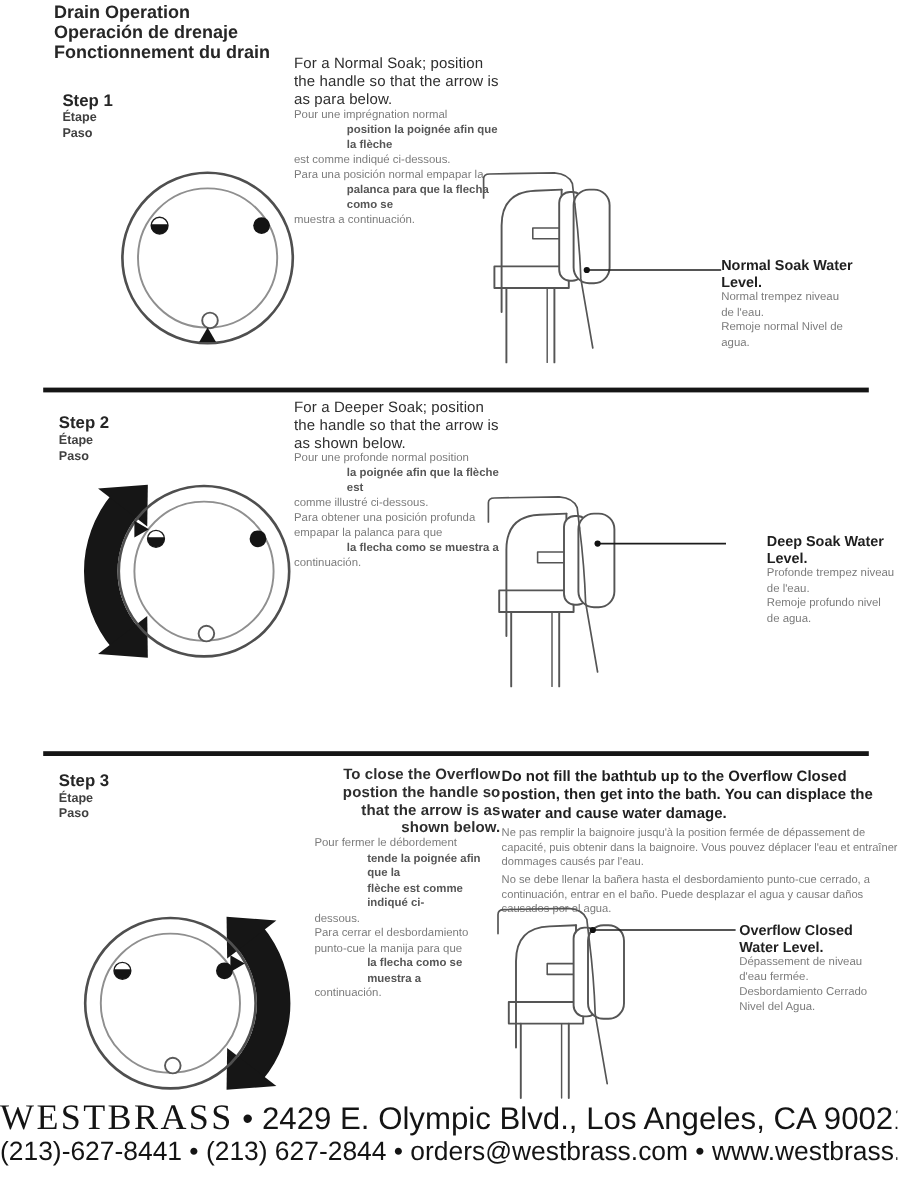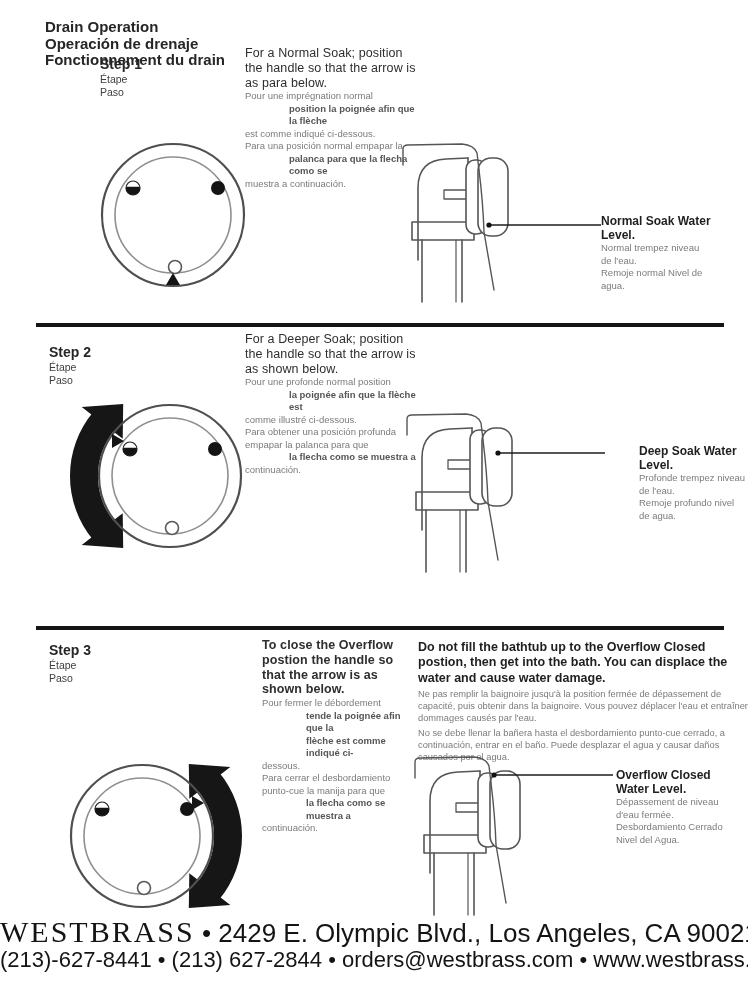--- a/index.html
+++ b/index.html
@@ -2,24 +2,24 @@
 <html><head>
 <meta charset="utf-8">
 <style>
   html,body{margin:0;padding:0;background:#fff;}
   .page{position:relative;width:748px;height:990px;background:#fff;overflow:hidden;
         font-family:"Liberation Sans",sans-serif;color:#222;}
   .abs{position:absolute;}
   
   .doc-title{font-weight:bold;font-size:15px;line-height:1.1;color:#262626;}
   .step-head .nm{font-weight:bold;font-size:14px;color:#262626;line-height:1.2;}
-  .step-head .sub{font-weight:normal;font-size:10.5px;color:#3f3f3f;line-height:1.25;}
+  .step-head .sub{font-weight:bold;font-size:10.5px;color:#3f3f3f;line-height:1.25;}
   
   .instr-en{font-size:12.5px;line-height:1.18;color:#2e2e2e;letter-spacing:.1px;}
-  .instr-en.bold{font-weight:bold;}
+  .instr-en.bold{font-weight:bold;text-align:right;}
   .small{font-size:9.5px;line-height:1.32;color:#7b7b7b;}
   .small span{display:block;}
   .small .b{font-weight:bold;color:#565656;margin-left:44px;}
   
   .lbl .t{font-weight:bold;font-size:12px;line-height:1.18;color:#1f1f1f;}
   .lbl .s{font-size:9.5px;line-height:1.32;color:#7b7b7b;}
   .lbl .s span{display:block;}
   .warn-en{font-weight:bold;font-size:12.5px;line-height:1.22;color:#1f1f1f;}
   .warn-sub{font-size:9.3px;line-height:1.32;color:#7b7b7b;margin-top:2px;}
   .divider{background:#151515;height:4px;}
@@ -58,27 +58,27 @@
         <path d="M68,108 L68,170" stroke-width="1.2"></path>
         <path d="M74,108 L74,170"></path>
         <rect x="78" y="28" width="20" height="74" rx="9" fill="#fff"></rect>
         <rect x="90" y="26" width="30" height="78" rx="13" fill="#fff"></rect>
         <path d="M15,33 L15,17 Q15,13 20,13 L74,12 Q86,13 89,21 L91,38" stroke-width="1.4"></path>
         <path d="M91,38 Q95,70 96,100 L106,158" stroke-width="1.4"></path>
       </g>
     </defs>
   </svg>
 
-  <div class="abs doc-title" style="left:45px;top:3px;margin-top:16px;">
+  <div class="abs doc-title" style="left:45px;top:3px;">
     <div>Drain Operation</div>
     <div>Operación de drenaje</div>
     <div>Fonctionnement du drain</div>
   </div>
 
-  <div class="abs step-head" style="left:52px;top:56px;margin-left:48px;">
+  <div class="abs step-head" style="left:52px;top:75px;">
     <div class="nm">Step 1</div>
     <div class="sub">Étape</div>
     <div class="sub">Paso</div>
   </div>
 
   <div class="abs" style="left:245px;top:46px;width:172px;">
     <div class="instr-en">For a Normal Soak; position the handle so that the arrow is as para below.</div>
     <div class="small">
       <span>Pour une imprégnation normal</span>
       <span class="b">position la poignée afin que la flèche</span>

